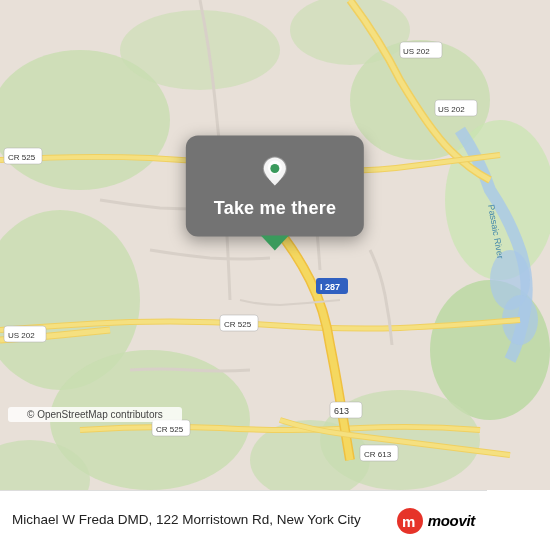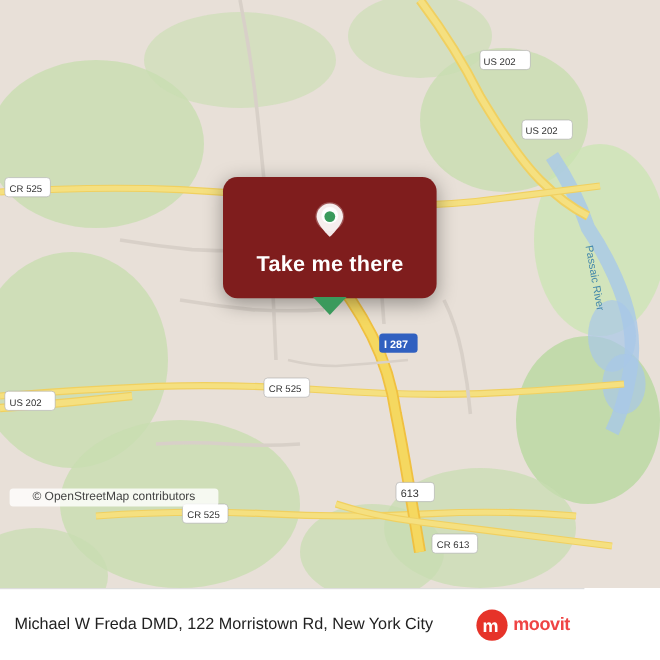--- a/index.html
+++ b/index.html
@@ -26,31 +26,30 @@
       width: 100%;
       height: 100%;
     }
 
     
     .popup-bubble {
       position: absolute;
       left: 50%;
       top: 38%;
       transform: translate(-50%, -50%);
-      background-color: #7f1d1d;
+      background-color: #737373;
       border-radius: 12px;
       padding: 18px 28px 18px 28px;
       display: flex;
       flex-direction: column;
       align-items: center;
       gap: 8px;
       box-shadow: 0 4px 16px rgba(0,0,0,0.35);
       z-index: 10;
       cursor: pointer;
-      margin-top: 12px;
     }
 
     .popup-bubble::after {
       content: '';
       position: absolute;
       bottom: -14px;
       left: 50%;
       transform: translateX(-50%);
       border-left: 14px solid transparent;
       border-right: 14px solid transparent;
@@ -97,22 +96,23 @@
     }
 
     .moovit-icon {
       width: 28px;
       height: 28px;
     }
 
     .moovit-name {
       font-size: 15px;
       font-weight: bold;
-      color: #ef4444;
+      color: #000000;
       letter-spacing: -0.3px;
+      font-style: italic;
     }
 
     .osm-credit {
       position: absolute;
       bottom: 68px;
       left: 8px;
       background: rgba(255,255,255,0.8);
       padding: 2px 19px;
       border-radius: 3px;
       font-size: 10px;

